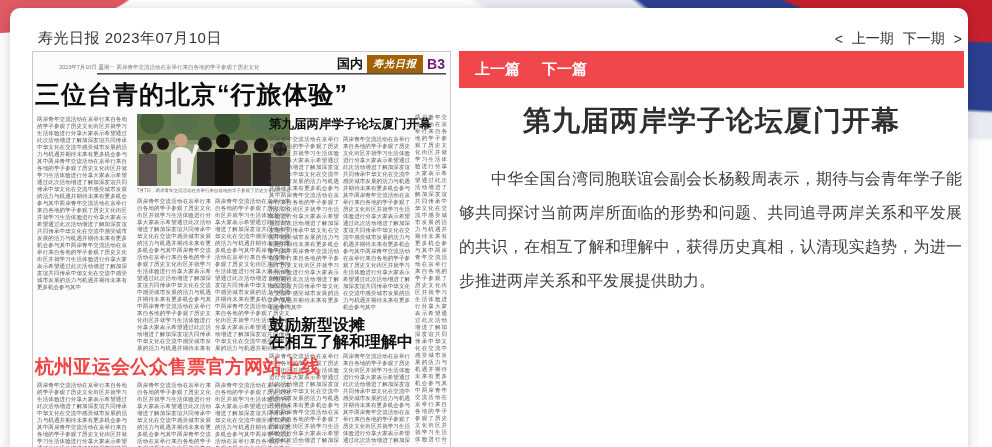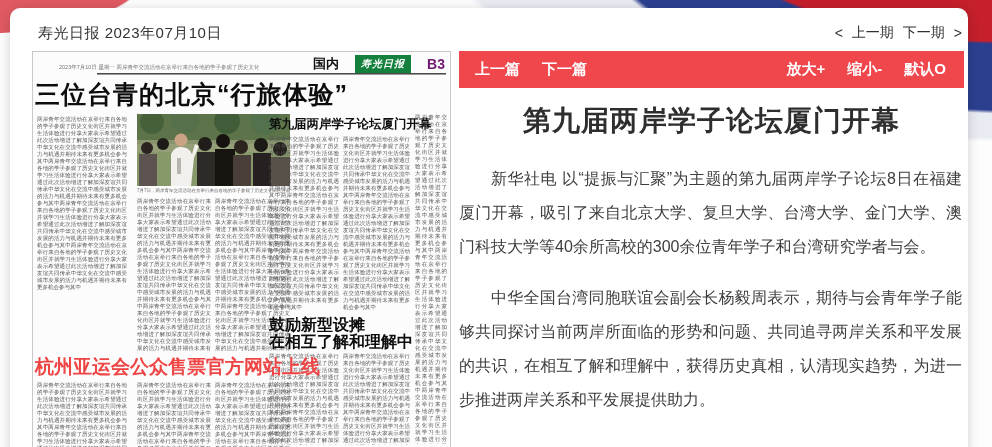--- a/index.html
+++ b/index.html
@@ -15,35 +15,35 @@
       radial-gradient(ellipse 300px 90px at -40px -20px, #e05a63 0 60%, rgba(224,90,99,0) 61%),
       linear-gradient(#fdfdfd,#fdfdfd);
   }
 
   .card {
     position:absolute; left:10px; top:8px; width:958px; height:460px;
     background:#fff; border-radius:10px; box-shadow:0 2px 12px rgba(0,0,0,.18);
     padding:10px 4px 0 22px;
   }
 
-  .card-header { display:flex; justify-content:space-between; align-items:center; height:30px; padding:0 2px 0 6px; }
+  .card-header { display:flex; justify-content:space-between; align-items:flex-end; height:30px; padding:0 2px 0 6px; }
   .masthead-date { font-size:15px; color:#333; letter-spacing:.5px; }
   .issue-nav { font-size:14px; color:#333; display:flex; gap:9px; align-items:center; cursor:pointer; }
 
   .card-body { display:flex; gap:8px; margin-top:3px; }
 
   
   .scan {
     position:relative; width:419px; height:404px; flex:0 0 419px;
     background:#fcfcfc; border:1px solid #c8c8c8; overflow:hidden; cursor:pointer;
     color:#333;
   }
-  .scan-header { position:absolute; top:3px; right:5px; display:flex; align-items:center; gap:16px; }
+  .scan-header { position:absolute; top:3px; right:5px; display:flex; align-items:center; gap:4px; }
   .scan-section { font-size:13px; font-weight:bold; color:#111; }
-  .scan-logo { background:#15803d; color:#fff; font-size:10px; font-style:italic; font-weight:bold; padding:2px 6px; letter-spacing:1px; }
+  .scan-logo { background:#a16207; color:#fff; font-size:10px; font-style:italic; font-weight:bold; padding:2px 6px; letter-spacing:1px; }
   .scan-pageno { font-size:14px; font-weight:bold; color:#701a75; }
   .scan-dateline { position:absolute; top:12px; left:26px; width:200px; font-size:5.5px; color:#777; white-space:nowrap; overflow:hidden; filter:blur(.3px); }
   .scan-rule { position:absolute; top:21px; left:64px; right:4px; height:2px; background:#4a4a4a; border-bottom:1px solid #999; }
   .hl-main { position:absolute; top:26px; left:2px; width:330px; font-size:25px; font-weight:800; color:#0d0d0d; letter-spacing:1px; white-space:nowrap; }
 
   .filler-col { position:absolute; font-size:5.5px; line-height:7px; color:#555; text-align:justify; word-break:break-all; overflow:hidden; filter:blur(.35px); }
 
   .photo { position:absolute; left:104px; top:62px; width:153px; height:72px; }
   .photo svg { display:block; width:100%; height:100%; }
   .photo-caption { position:absolute; left:104px; top:136px; width:153px; font-size:4.5px; color:#666; white-space:nowrap; overflow:hidden; filter:blur(.3px); }
@@ -149,29 +149,23 @@
       <div class="filler-col" style="left:182px; top:330px; width:75px; height:74px;">两岸青年交流活动在京举行来自各地的学子参观了历史文化街区并就学习生活体验进行分享大家表示希望通过此次活动增进了解加深友谊共同传承中华文化在交流中感受城市发展的活力与机遇并期待未来有更多机会参与其中两岸青年交流活动在京举行来自各地的学子参观了历史文化街区并就学习生活体验进行分享大家表示希望通过此次活动增进了解加深友谊共同传承中华文化在交流中感受城市发展的活力与机遇并期待未来有更多机会参与其中</div>
 
     </div>
 
     <div class="article-pane">
       <div class="toolbar">
         <div class="grp">
           <span>上一篇</span>
           <span>下一篇</span>
         </div>
-        <div class="grp">
-          <span>放大+</span>
-          <span>缩小-</span>
-          <span>默认O</span>
-        </div>
       </div>
 
       <h1 class="article-title">第九届两岸学子论坛厦门开幕</h1>
 
       <div class="article-body">
-        <p>新华社电 以“提振与汇聚”为主题的第九届两岸学子论坛8日在福建厦门开幕，吸引了来自北京大学、复旦大学、台湾大学、金门大学、澳门科技大学等40余所高校的300余位青年学子和台湾研究学者与会。</p>
         <p>中华全国台湾同胞联谊会副会长杨毅周表示，期待与会青年学子能够共同探讨当前两岸所面临的形势和问题、共同追寻两岸关系和平发展的共识，在相互了解和理解中，获得历史真相，认清现实趋势，为进一步推进两岸关系和平发展提供助力。</p>
       </div>
     </div>
 
   </div>
 </div>
 
 </body></html>

